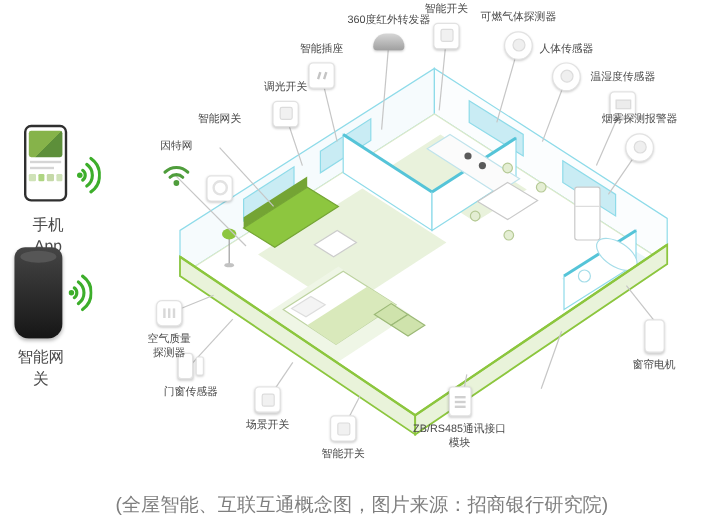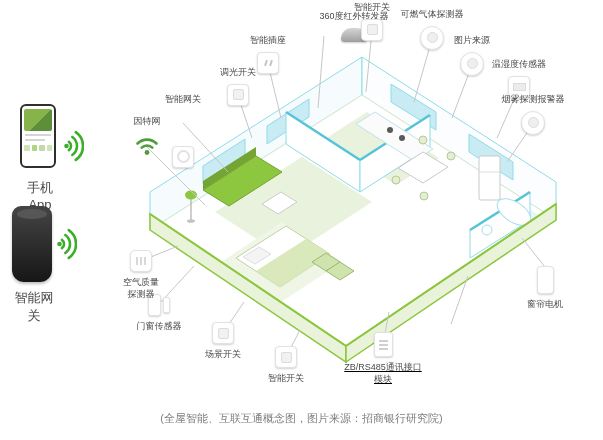--- a/index.html
+++ b/index.html
@@ -44,21 +44,21 @@
   .ph-grid{display:flex;gap:2px;margin-top:4px;}
   .ph-grid i{width:6px;height:6px;background:#cfe2b8;border-radius:1px;}
   .ph-grid i:nth-child(2){background:#aed581;}
   .ph-grid i:nth-child(3){background:#c5d9a8;}
   .speaker{position:absolute;left:12px;top:206px;width:40px;height:76px;z-index:2;
          background:linear-gradient(180deg,#454545,#161616);border-radius:9px 9px 12px 12px;box-shadow:0 2px 3px rgba(0,0,0,.25);}
   .spk-top{height:10px;margin:3px 5px 0;border-radius:50%;background:#565656;}
   .side-label{position:absolute;width:44px;text-align:center;font-size:13px;color:#4a4a4a;z-index:2;}
   .waves{position:absolute;z-index:2;}
 
-  .caption{position:absolute;left:0;right:0;top:411px;text-align:center;font-size:11px;color:#7f7f7f;z-index:2;}
+  .caption{position:absolute;left:0;right:0;top:411px;text-align:center;font-size:16px;color:#7f7f7f;z-index:2;}
 </style>
 </head>
 <body>
 
 <div class="canvas">
 
   <svg class="scene-svg" width="603" height="440" viewBox="0 0 603 440">
     <g>
       <polygon points="150,230 362,95 362,57 150,192" fill="#f6fbfd" stroke="#8edbe9"></polygon>
       <polygon points="362,95 556,220 556,182 362,57" fill="#fbfdfe" stroke="#8edbe9"></polygon>
@@ -197,41 +197,41 @@
   <div class="device" style="left:233px;top:35px;width:70px;">
     <div class="dev-label">智能插座</div>
     <div class="icon-sq">
         <div class="holes">
           <i></i>
           <i></i>
         </div>
       </div>
   </div>
 
-  <div class="device" style="left:282px;top:11px;width:84px;margin-left:30px;">
+  <div class="device" style="left:282px;top:11px;width:84px;">
     <div class="dev-label">360度红外转发器</div>
     <div class="icon-dome"></div>
   </div>
 
   <div class="device" style="left:337px;top:2px;width:70px;">
     <div class="dev-label">智能开关</div>
     <div class="icon-sq">
         <div class="sq-btn"></div>
       </div>
   </div>
 
   <div class="device" style="left:390px;top:9px;width:84px;justify-content:space-between;">
     <div class="dev-label">可燃气体探测器</div>
     <div class="icon-circle">
         <div class="circ-core"></div>
       </div>
   </div>
 
   <div class="device" style="left:437px;top:35px;width:70px;">
-    <div class="dev-label">图片来源</div>
+    <div class="dev-label">人体传感器</div>
     <div class="icon-circle">
         <div class="circ-core"></div>
       </div>
   </div>
 
   <div class="device" style="left:477px;top:59px;width:84px;">
     <div class="dev-label">温湿度传感器</div>
     <div class="icon-sq">
         <div class="lcd"></div>
       </div>
@@ -243,21 +243,21 @@
         <div class="circ-core"></div>
       </div>
   </div>
 
   <div class="device" style="left:510px;top:266px;width:70px;">
     <div class="icon-motor"></div>
     <div class="dev-label">窗帘电机</div>
   </div>
 
 
-  <div class="device" style="left:341px;top:332px;width:84px;text-decoration:underline;">
+  <div class="device" style="left:341px;top:322px;width:84px;">
     <div class="icon-module">
         <i></i>
         <i></i>
         <i></i>
       </div>
     <div class="dev-label">ZB/RS485通讯接口模块</div>
   </div>
 
   <div class="device" style="left:251px;top:346px;width:70px;">
     <div class="icon-sq">

